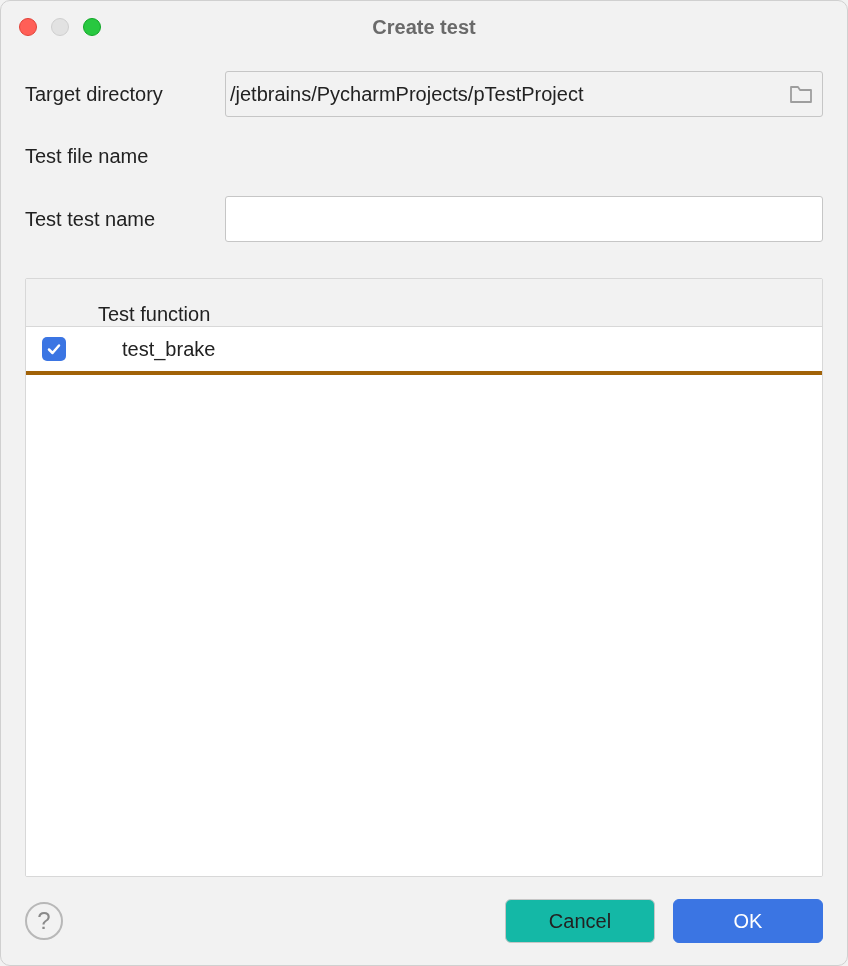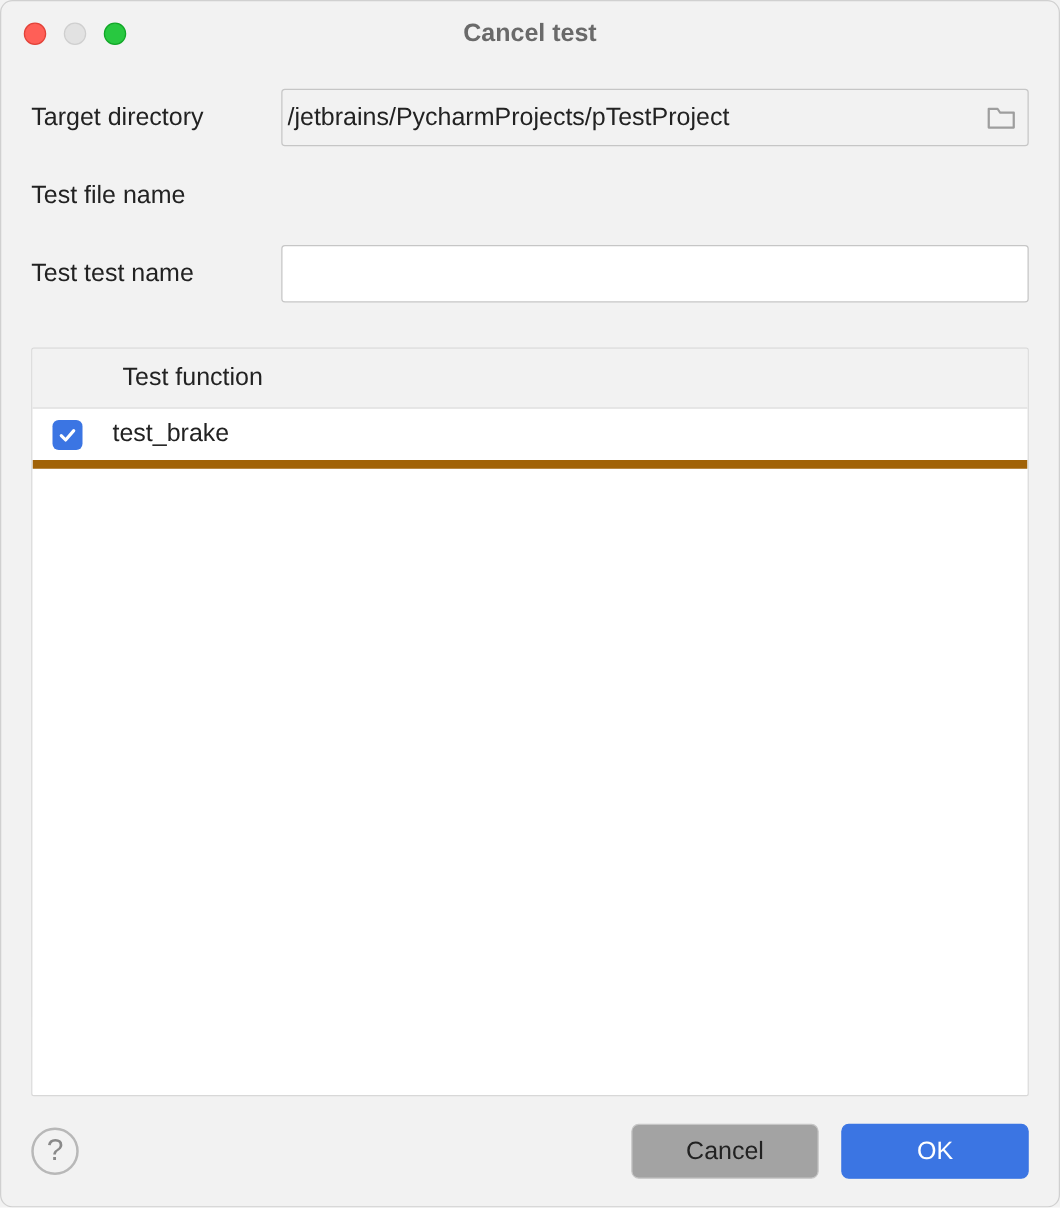--- a/index.html
+++ b/index.html
@@ -107,39 +107,40 @@
       display: flex;
       flex-direction: column;
       border-radius: 2px;
       overflow: hidden;
     }
     .table-header {
       display: flex;
       background: #f2f2f2;
       border-bottom: 1px solid #d8d8d8;
       height: 48px;
-      align-items: center;
+      align-items: flex-end;
     }
     .th-check {
       width: 56px;
       border-right: 1px solid #d8d8d8;
     }
     .th-func {
       flex: 1;
       display: flex;
       align-items: center;
       padding-left: 16px;
       font-size: 20px;
       color: #222;
     }
     .table-row {
       display: flex;
       height: 48px;
       align-items: center;
-      border-bottom: 7px solid #a16207;
+      border-bottom: 4px solid #a16207;
+      gap: 32px;
     }
     .td-check {
       width: 56px;
       display: flex;
       align-items: center;
       justify-content: center;
     }
     .td-func {
       flex: 1;
       padding-left: 8px;
@@ -180,21 +181,21 @@
       background: transparent;
     }
     .spacer { flex: 1; }
     .btn {
       height: 44px;
       min-width: 150px;
       border-radius: 6px;
       font-size: 20px;
       cursor: pointer;
       border: 1px solid #c6c6c6;
-      background: #a3a3a3;
+      background: #14b8a6;
       color: #222;
       font-family: inherit;
     }
     .btn.primary {
       background: #3b75e3;
       border-color: #3b75e3;
       color: #ffffff;
       text-align: center;
     }
   </style>
@@ -202,21 +203,21 @@
 <body>
 
 <div class="dialog">
 
   <div class="titlebar">
     <div class="traffic-lights">
       <div class="light red"></div>
       <div class="light gray"></div>
       <div class="light green"></div>
     </div>
-    <div class="title">Cancel test</div>
+    <div class="title">Create test</div>
   </div>
 
   <div class="form-area">
 
     <div class="form-row">
       <div class="form-label">Target directory</div>
       <div class="input-wrapper">
         <input type="text" class="text-input readonly" readonly="" value="/jetbrains/PycharmProjects/pTestProject" style="">
         <span class="folder-icon">
           <svg viewBox="0 0 24 20" width="24" height="20">

